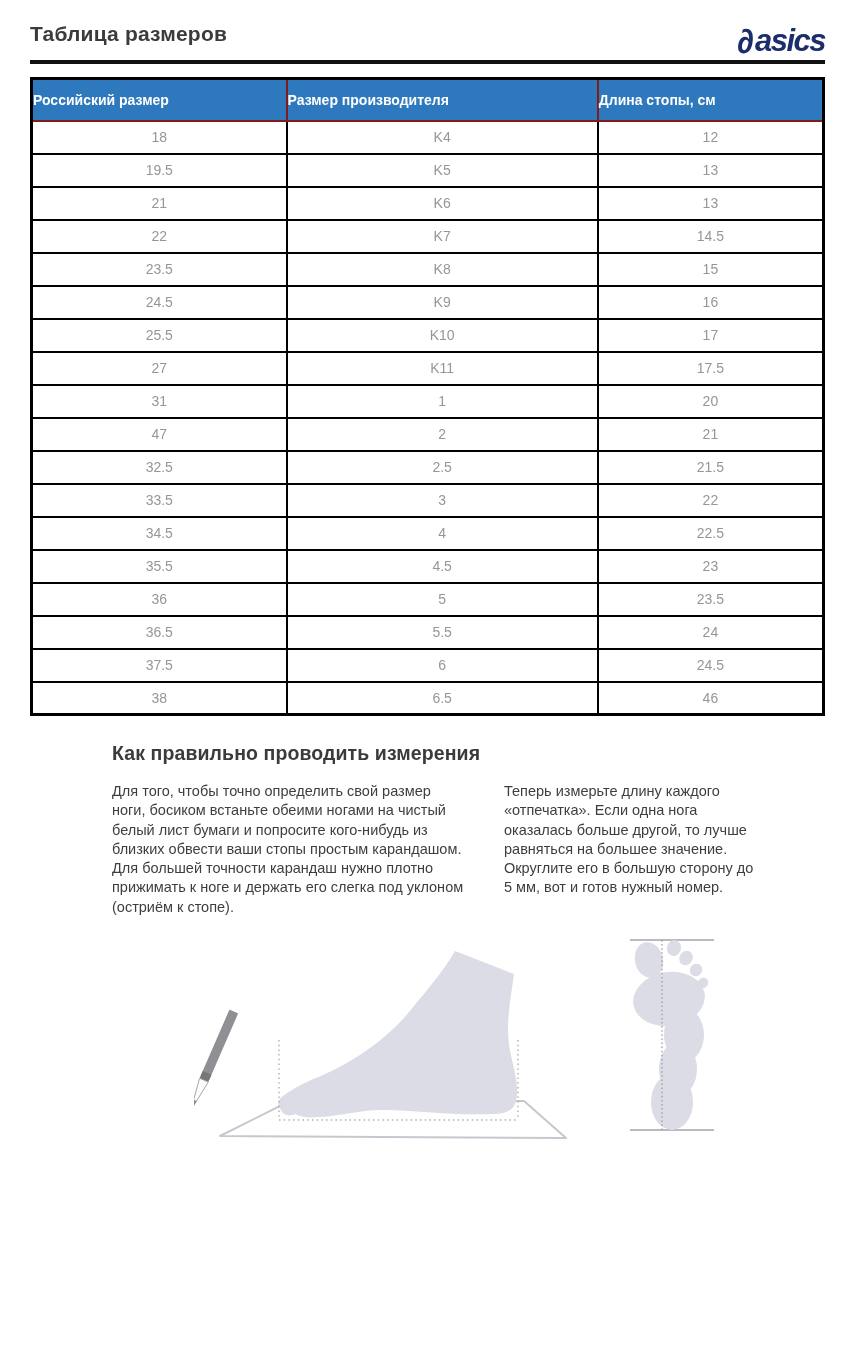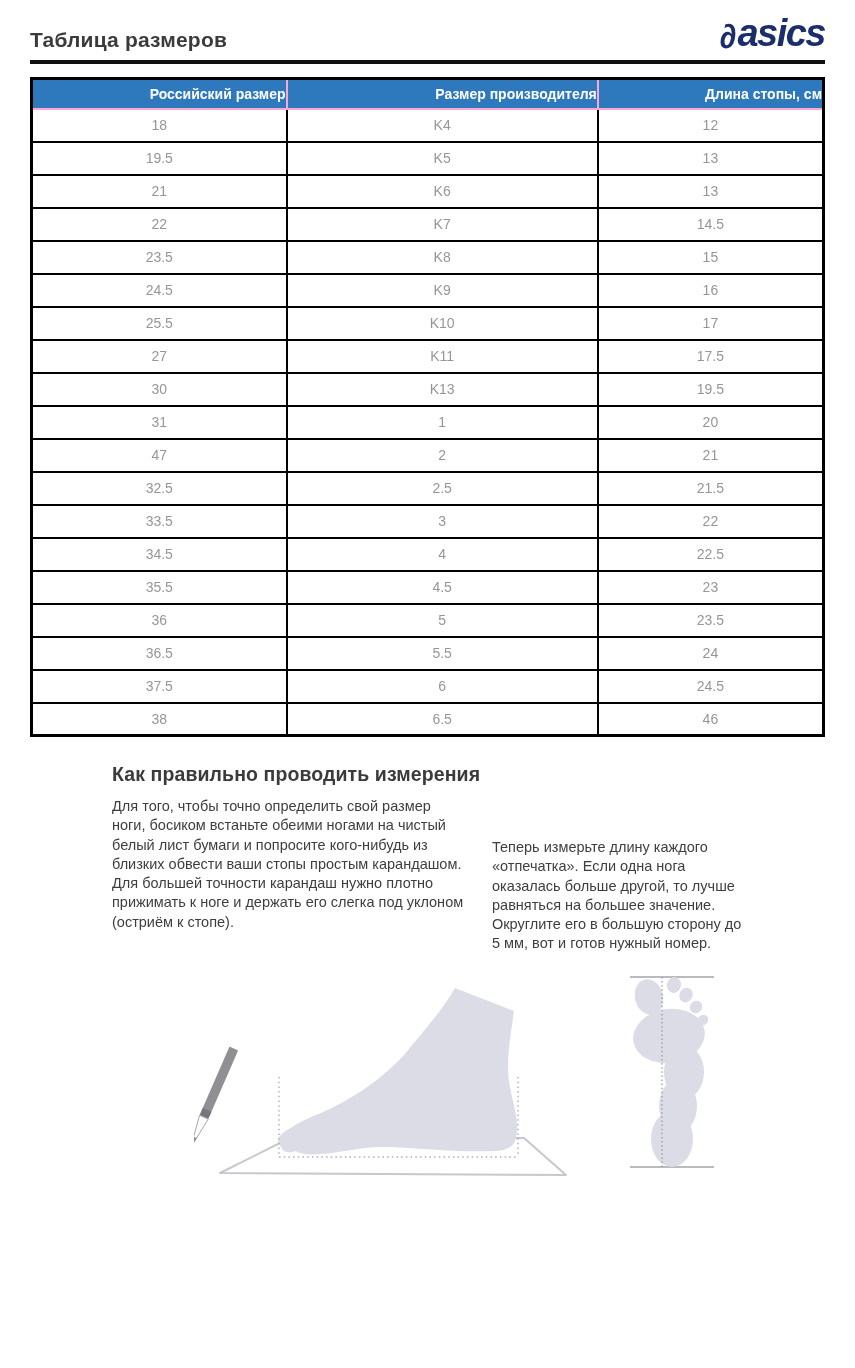--- a/index.html
+++ b/index.html
@@ -9,44 +9,44 @@
     --body-text:#3e3e3e;
     --title-text:#3b3b3b;
     --brand-navy:#1b2d6b;
     --ill-fill:#dbdce6;
     --line-black:#111111;
   }
   *{margin:0;padding:0;box-sizing:border-box;}
   html,body{width:855px;background:#ffffff;font-family:"Liberation Sans",sans-serif;}
   body{height:1368px;overflow:hidden;}
   .page{padding:0 30px;}
-  .topbar{display:flex;justify-content:space-between;align-items:flex-end;padding-top:22px;height:52px;}
+  .topbar{display:flex;justify-content:space-between;align-items:flex-start;padding-top:22px;height:52px;}
   .page-title{font-size:21px;font-weight:700;color:var(--title-text);letter-spacing:.2px;}
   .logo{display:flex;align-items:baseline;color:var(--brand-navy);font-style:italic;font-weight:700;line-height:1;}
   .logo-mark{font-size:34px;margin-right:1px;transform:translateY(2px);display:inline-block;}
-  .logo-text{font-size:38px;letter-spacing:-1.5px;}
+  .logo-text{font-size:31px;letter-spacing:-1.5px;}
   .rule{border:none;border-top:4px solid var(--line-black);margin-top:8px;}
   table.size-table{width:100%;border-collapse:collapse;margin-top:13px;border:3px solid #000;}
   table.size-table th{
     background:var(--header-bg);color:var(--header-text);
-    font-size:14px;font-weight:700;height:30px;border:2px solid #f9a8d4;text-align:right;
+    font-size:14px;font-weight:700;height:42px;border:2px solid #7f1d1d;text-align:left;
   }
   table.size-table td{
     height:33px;border:2px solid #000;text-align:center;
     font-size:14px;color:var(--cell-text);
   }
   .col-ru{width:32.2%;}
   .col-mf{width:39.3%;margin-top:28px;}
   .col-len{width:28.5%;}
   .measure{margin:26px 85px 0 82px;}
-  .measure-heading{font-size:19.5px;font-weight:700;color:var(--title-text);margin-bottom:11px;letter-spacing:.1px;}
-  .measure-cols{display:flex;gap:24px;}
+  .measure-heading{font-size:19.5px;font-weight:700;color:var(--title-text);margin-bottom:17px;letter-spacing:.1px;}
+  .measure-cols{display:flex;gap:36px;}
   .measure-cols p{font-size:14.5px;line-height:1.33;color:var(--body-text);}
   .col-left{flex:0 0 356px;}
-  .col-right{flex:0 0 252px;margin-top:41px;}
+  .col-right{flex:0 0 252px;}
   .figs{display:flex;gap:54px;align-items:flex-start;margin-top:16px;margin-left:82px;}
   svg{display:block;}
 </style>
 </head>
 <body>
 
 <div class="page">
 
   <div class="topbar">
     <h1 class="page-title">Таблица размеров</h1>
@@ -99,25 +99,20 @@
         </tr>
         <tr>
           <td>25.5</td>
           <td>K10</td>
           <td>17</td>
         </tr>
         <tr>
           <td>27</td>
           <td>K11</td>
           <td>17.5</td>
-        </tr>
-        <tr>
-          <td>30</td>
-          <td>K13</td>
-          <td>19.5</td>
         </tr>
         <tr>
           <td>31</td>
           <td>1</td>
           <td>20</td>
         </tr>
         <tr>
           <td>47</td>
           <td>2</td>
           <td>21</td>

